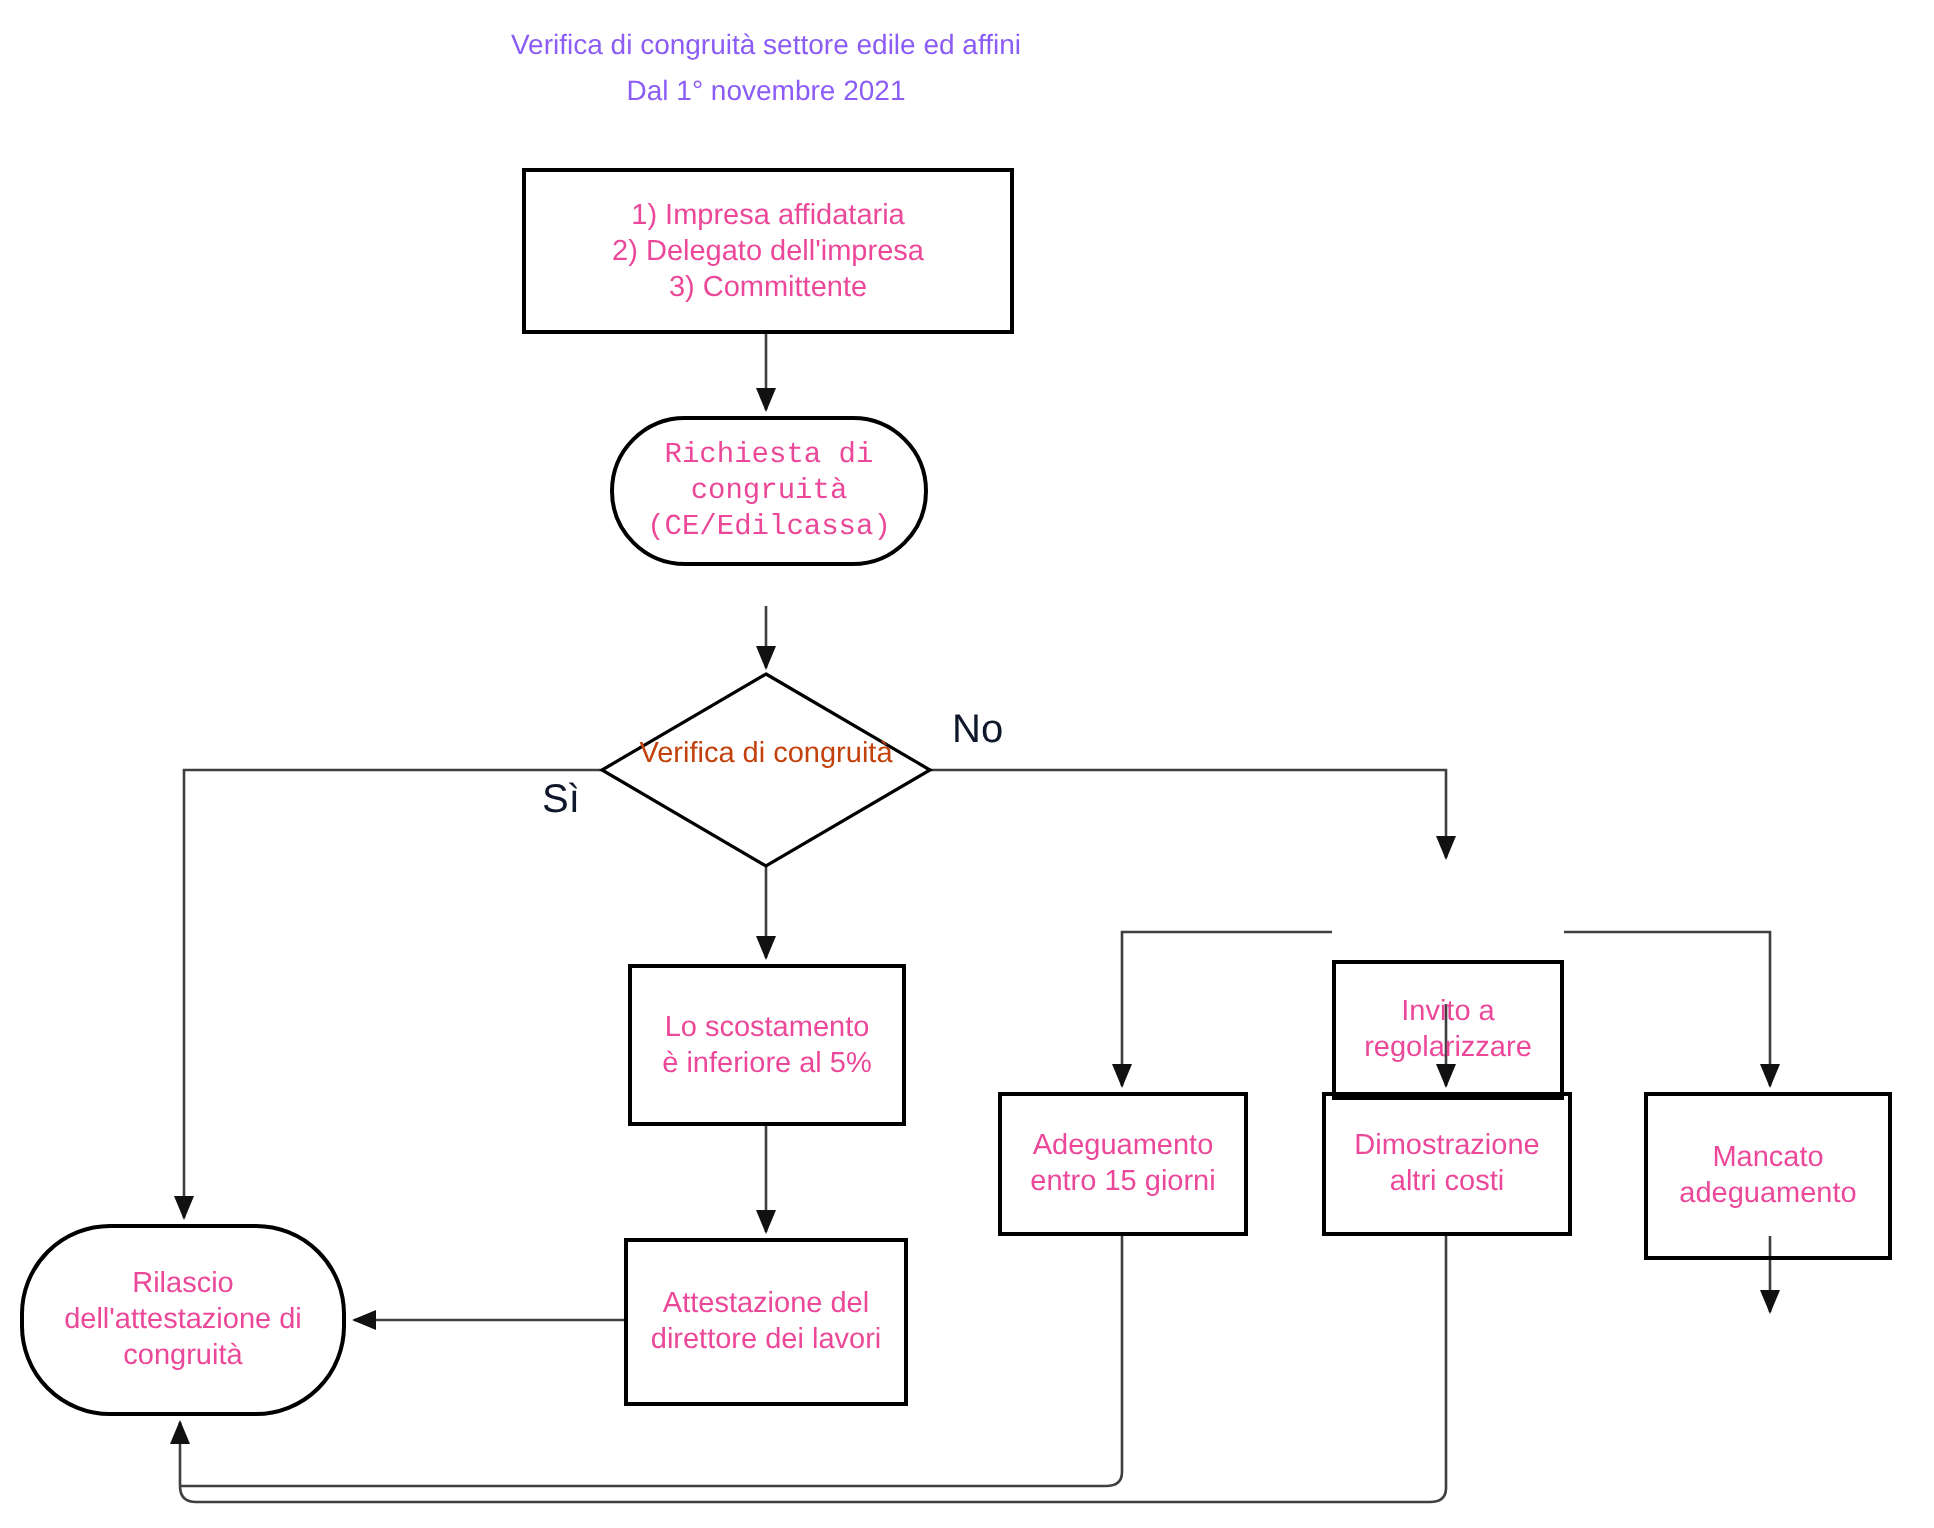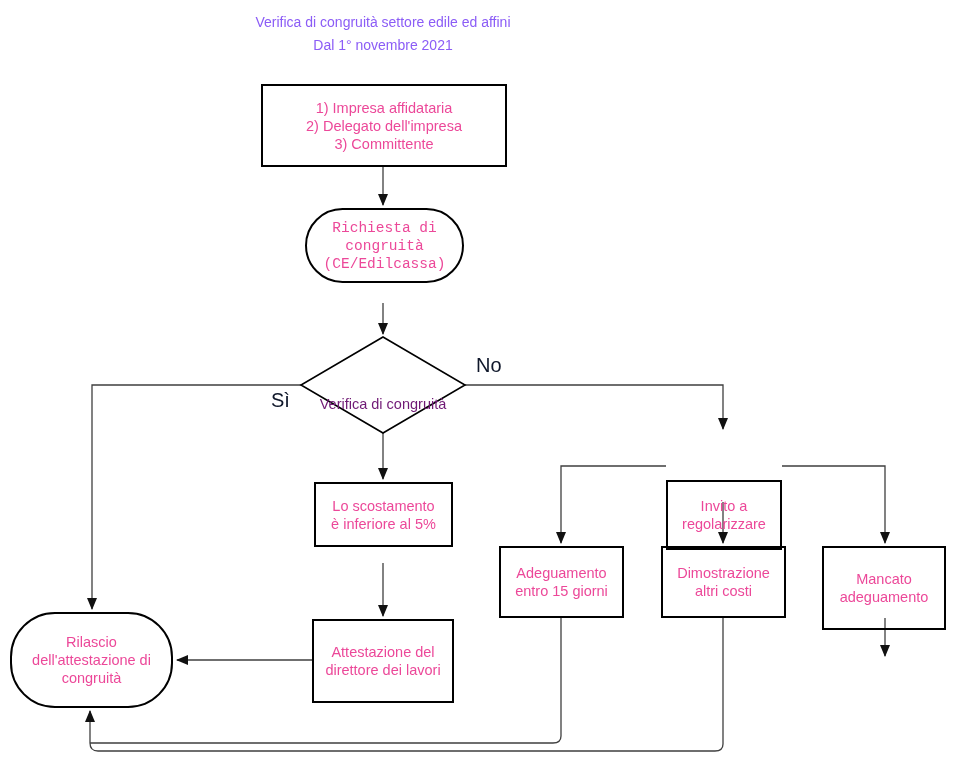--- a/index.html
+++ b/index.html
@@ -38,22 +38,22 @@
   .title{
     position:absolute;left:133px;top:11px;width:500px;
     text-align:center;color:#8b5cf6;
     font-size:14px;line-height:23px;z-index:2;
   }
   .edge-label{
     position:absolute;z-index:3;
     font-weight:400;font-size:20px;color:#0f172a;
   }
   .decision-label{
-    position:absolute;left:293px;top:396px;width:180px;
-    text-align:center;font-size:14.5px;color:#701a75;z-index:3;
+    position:absolute;left:293px;top:369px;width:180px;
+    text-align:center;font-size:14.5px;color:#c2410c;z-index:3;
   }
 </style>
 </head>
 <body>
 
 <div id="canvas">
 
 
   <svg id="edges" width="967" height="764" viewBox="0 0 967 764">
     <defs>
@@ -94,21 +94,21 @@
     <div>Richiesta di
 congruità
 (CE/Edilcassa)</div>
   </div>
 
   <div class="decision-label">Verifica di congruità</div>
 
   <div class="edge-label" style="left:271px;top:389px;">Sì</div>
   <div class="edge-label" style="left:476px;top:354px;">No</div>
 
-  <div class="node rect" style="left:314px;top:482px;width:139px;height:65px;">
+  <div class="node rect" style="left:314px;top:482px;width:139px;height:81px;">
     <div>Lo scostamento
 è inferiore al 5%</div>
   </div>
 
   <div class="node rect" style="left:312px;top:619px;width:142px;height:84px;">
     <div>Attestazione del
 direttore dei lavori</div>
   </div>
 
   <div class="node stadium" style="left:10px;top:612px;width:163px;height:96px;">

